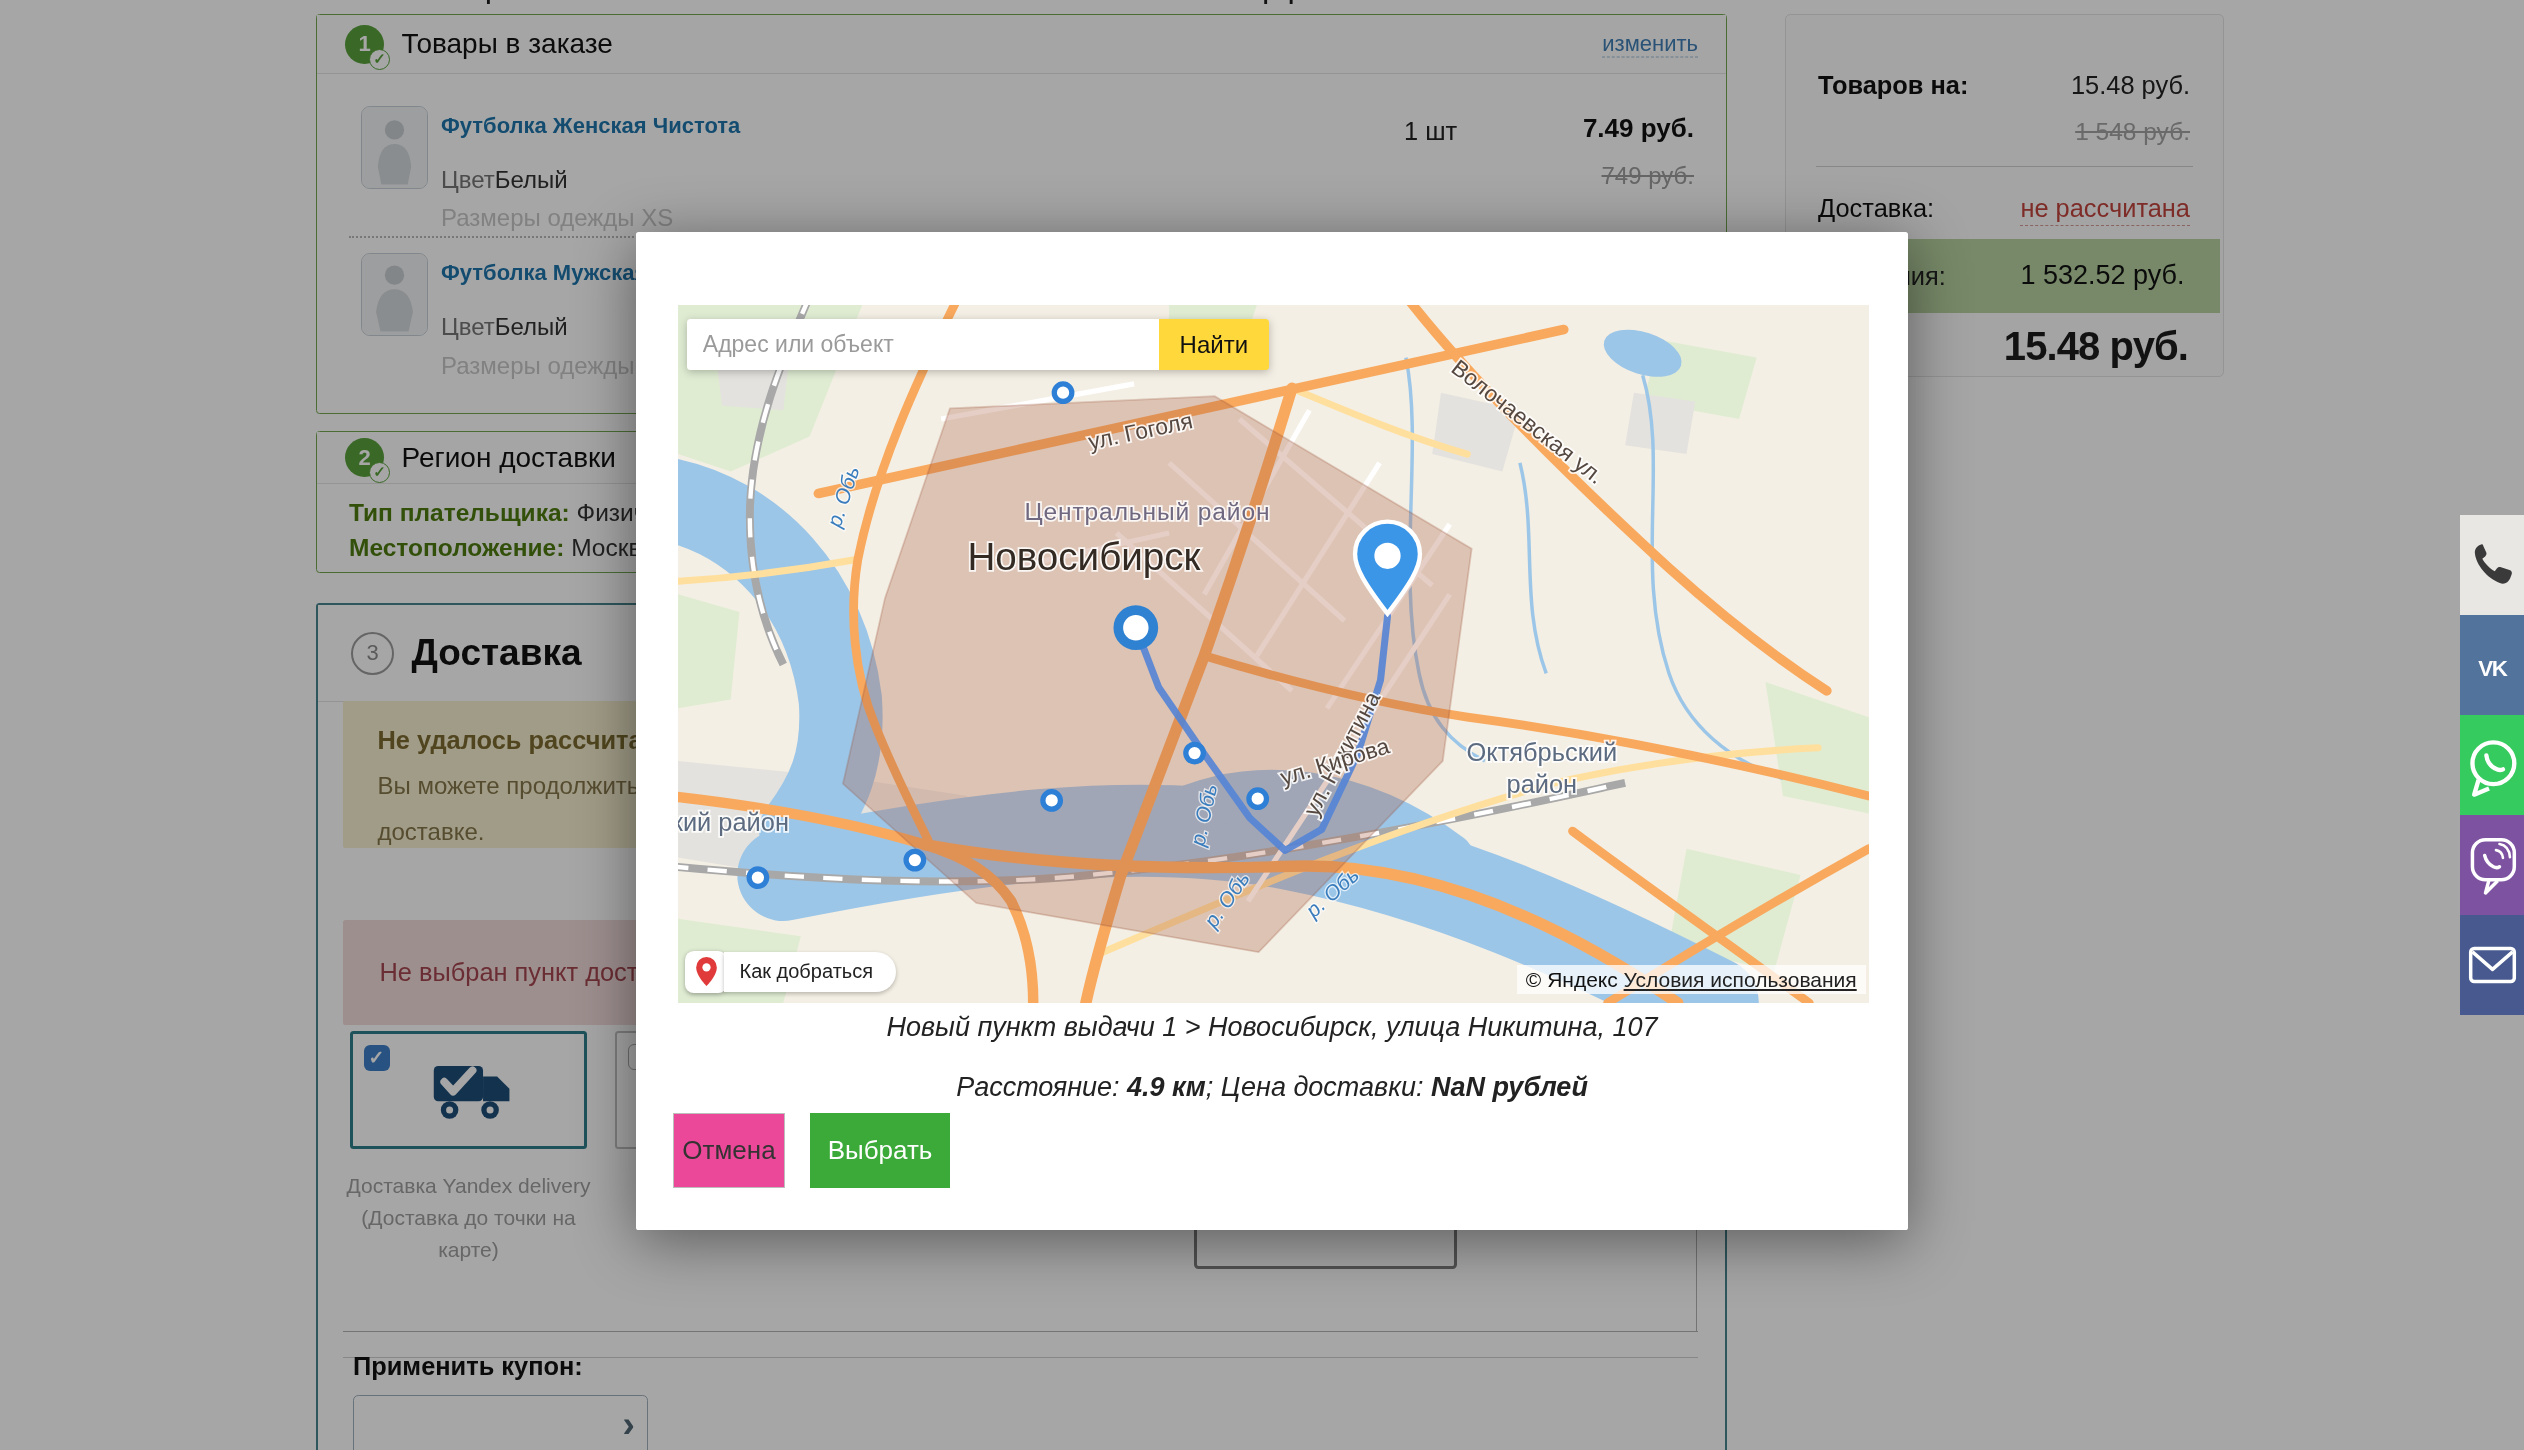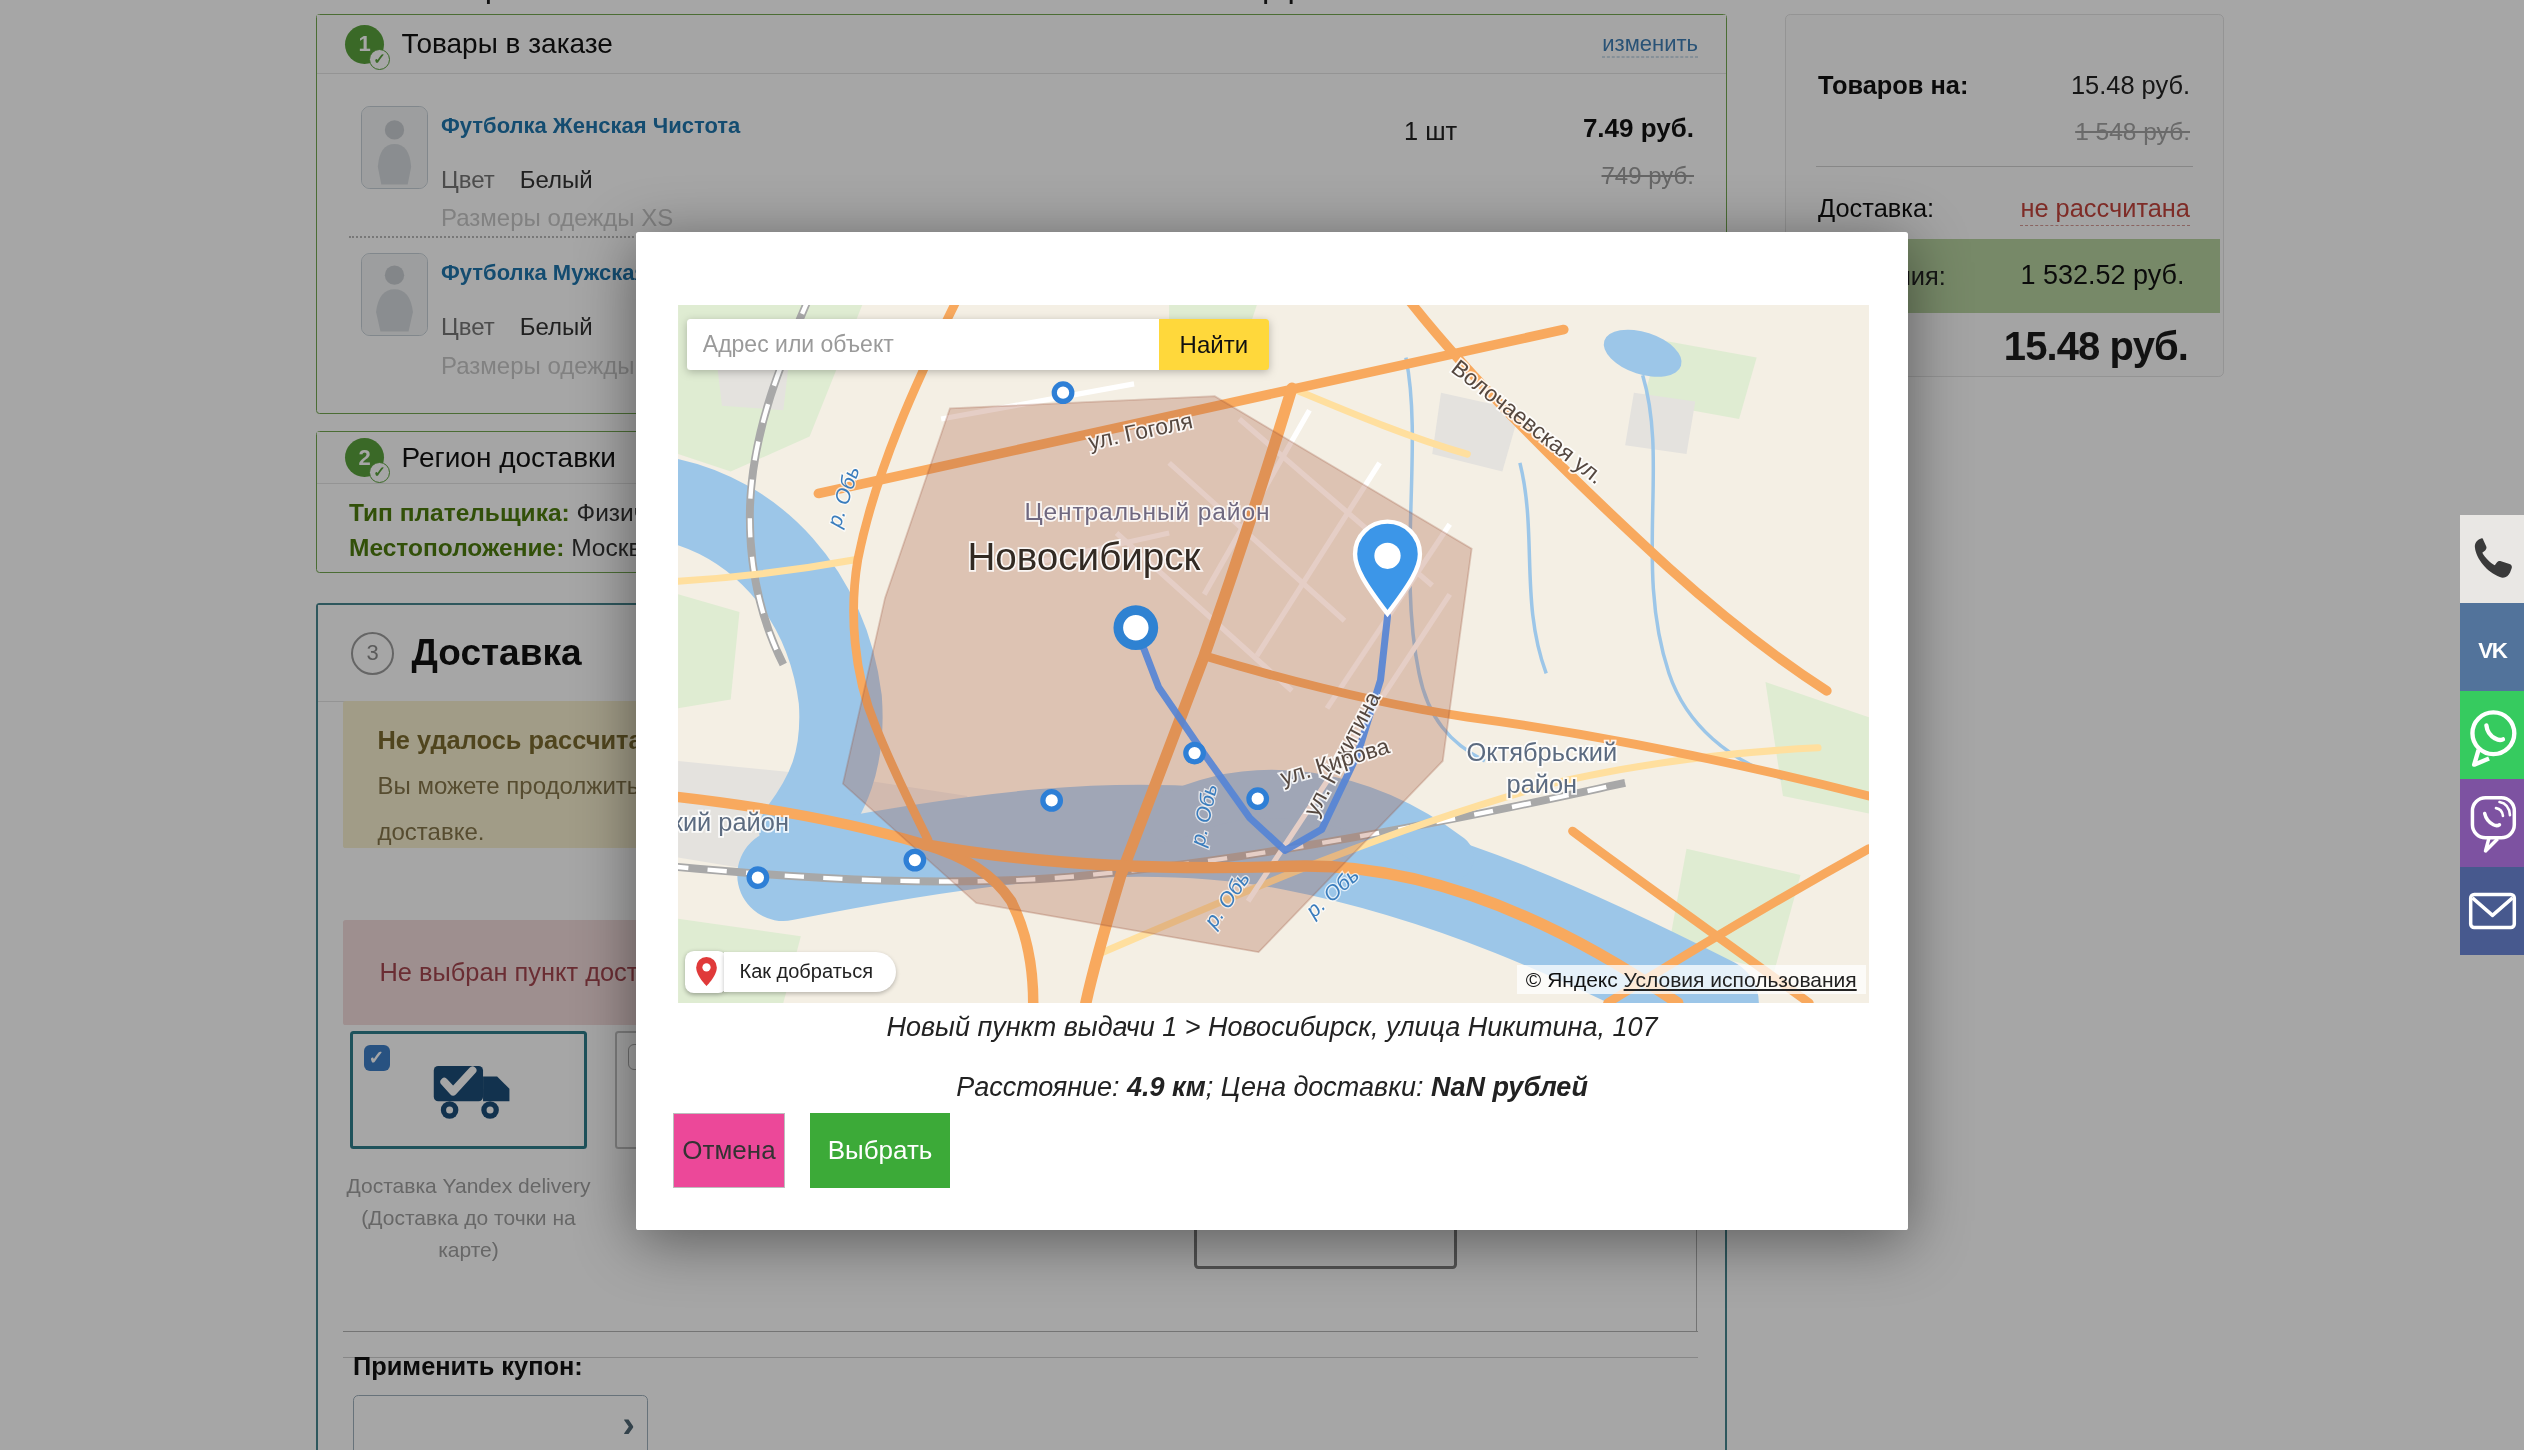--- a/index.html
+++ b/index.html
@@ -25,21 +25,21 @@
     background:#fff;color:#5aa23c;font-size:15px;line-height:18.4px;text-align:center;border:1.8px solid #5aa23c;box-sizing:border-box;font-weight:bold;}
   .step-badge.outline{background:#fff;border:2.6px solid #9c9c9c;color:#8d8d8d;font-weight:normal;}
   .hdr-title{font-size:28px;font-weight:normal;color:#111;}
   .edit-link{position:absolute;right:28px;top:50%;transform:translateY(-50%);
     font-size:22px;color:#3f7fb5;border-bottom:1.8px dashed #9dbcd6;cursor:pointer;}
 
   
   .thumb{position:absolute;width:65px;height:81px;border:1.8px solid #c6d0d8;border-radius:8.8px;background:#f5f6f7;overflow:hidden;}
   .prod-title{position:absolute;font-size:22px;font-weight:bold;color:#1f76ad;white-space:nowrap;cursor:pointer;}
   .prod-line{position:absolute;font-size:24px;color:#333;white-space:nowrap;}
-  .prod-line .lbl{color:#757575;margin-right:25px;}
+  .prod-line .lbl{color:#757575;margin-right:0;}
   .prod-faded{position:absolute;font-size:24px;color:#c7c7c7;white-space:nowrap;}
   .prod-qty{position:absolute;font-size:25.4px;color:#222;}
   .prod-price{position:absolute;right:32px;font-size:26px;font-weight:bold;color:#111;}
   .prod-old{position:absolute;right:32px;font-size:24px;color:#9d9d9d;text-decoration:line-through;}
   .prod-sep{position:absolute;left:32px;right:32px;border-top:2.6px dotted #b9b9b9;height:0;}
 
   
   .region-line{position:absolute;font-size:24.5px;color:#333;white-space:nowrap;}
   .region-line b{color:#4d7c0f;}
 
@@ -103,21 +103,21 @@
     padding:2.6px 8.8px;font-size:21px;color:#111;white-space:nowrap;}
   .map-attrib a{color:#222;text-decoration:underline;cursor:pointer;}
   .modal-caption{position:absolute;left:0;width:100%;text-align:center;font-size:27px;color:#222;font-style:italic;}
   .btn{position:absolute;height:75px;box-sizing:border-box;font-size:26px;cursor:pointer;
     display:flex;align-items:center;justify-content:center;font-family:"Liberation Sans",sans-serif;}
   .btn-cancel{left:37px;top:881px;width:112px;background:#ec4899;border:1.8px solid #bdbdbd;color:#333;}
   .btn-select{left:174px;top:881px;width:140px;background:#3caa38;border:none;color:#fff;}
 
   
   .social{position:absolute;left:2460px;top:515px;width:65px;z-index:80;}
-  .social .tile{width:65px;height:88px;display:flex;align-items:center;justify-content:center;cursor:pointer;}
+  .social .tile{width:65px;height:100px;display:flex;align-items:center;justify-content:center;cursor:pointer;}
 
   svg text{font-family:"Liberation Sans", sans-serif;}
 </style>
 </head>
 <body>
 
 <div class="php-warning">/var/www/developer/data/www/domelochei-sb-demo.ru/bitrix/modules/main/lib/localization/loc.php on line 119</div>
 
 <div class="card" style="left:316px;top:14px;width:1411px;height:400px;">
   <div class="card-header" style="height:58px;padding:0 28px;">

